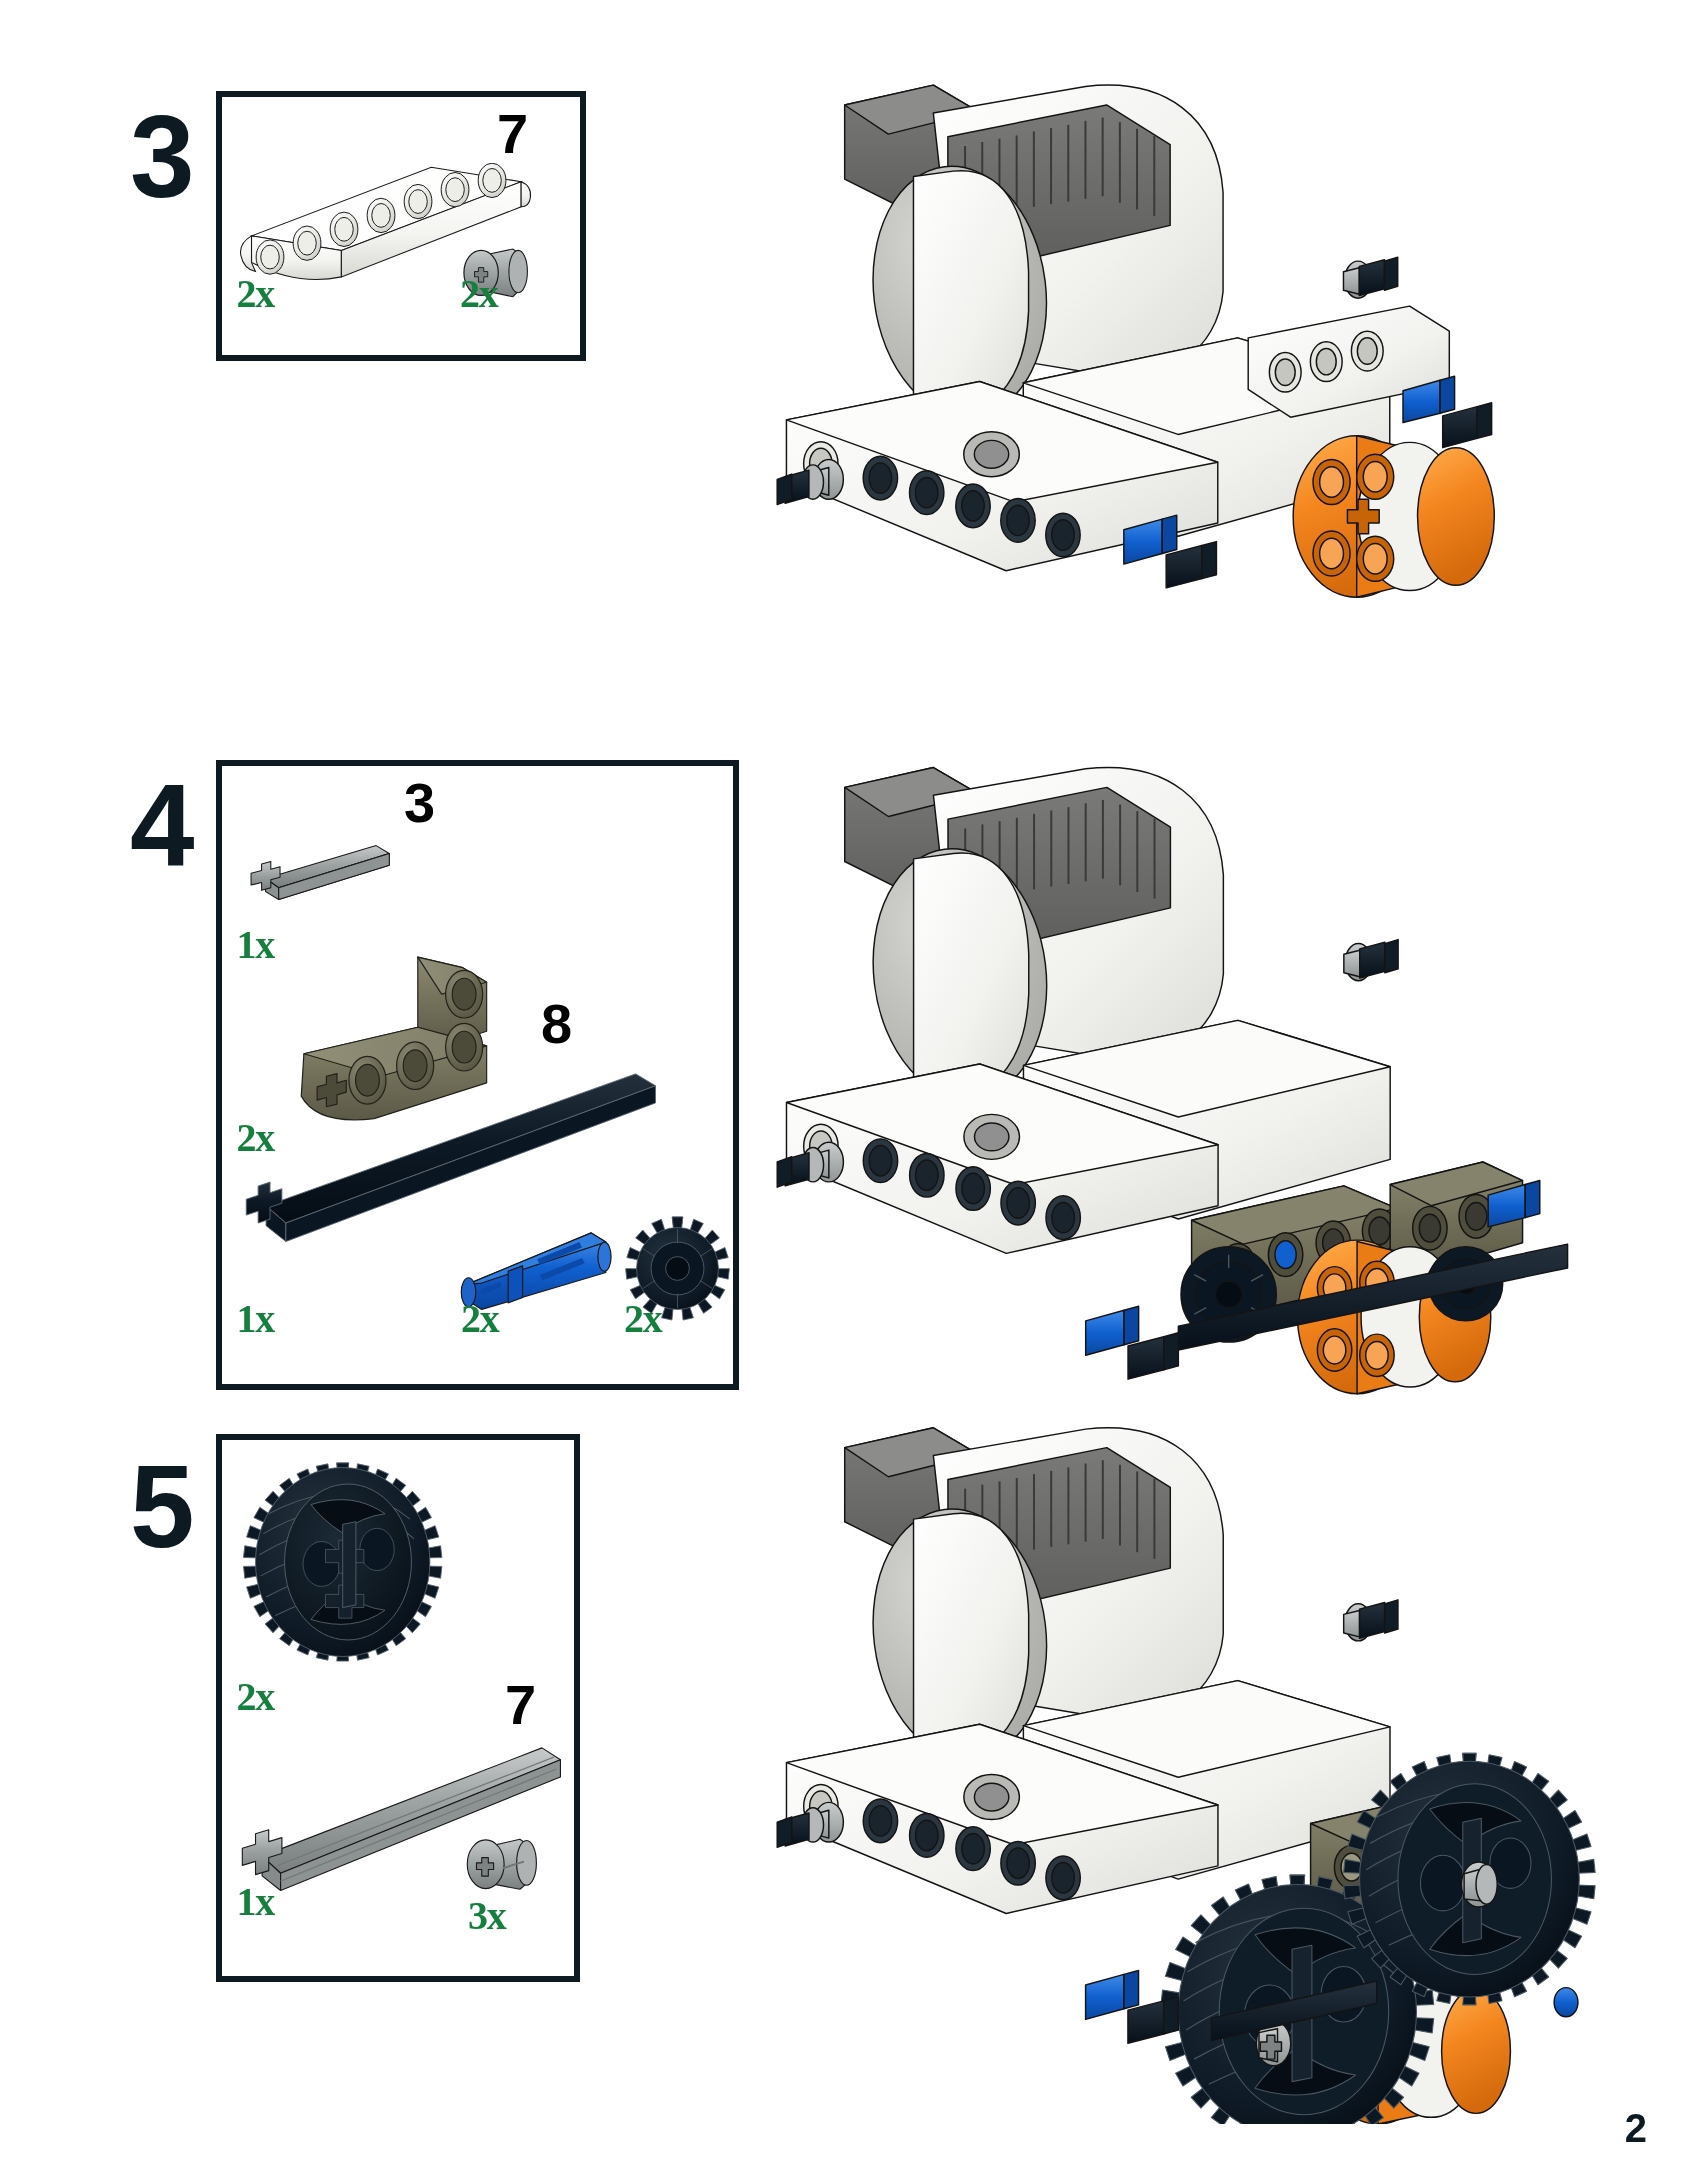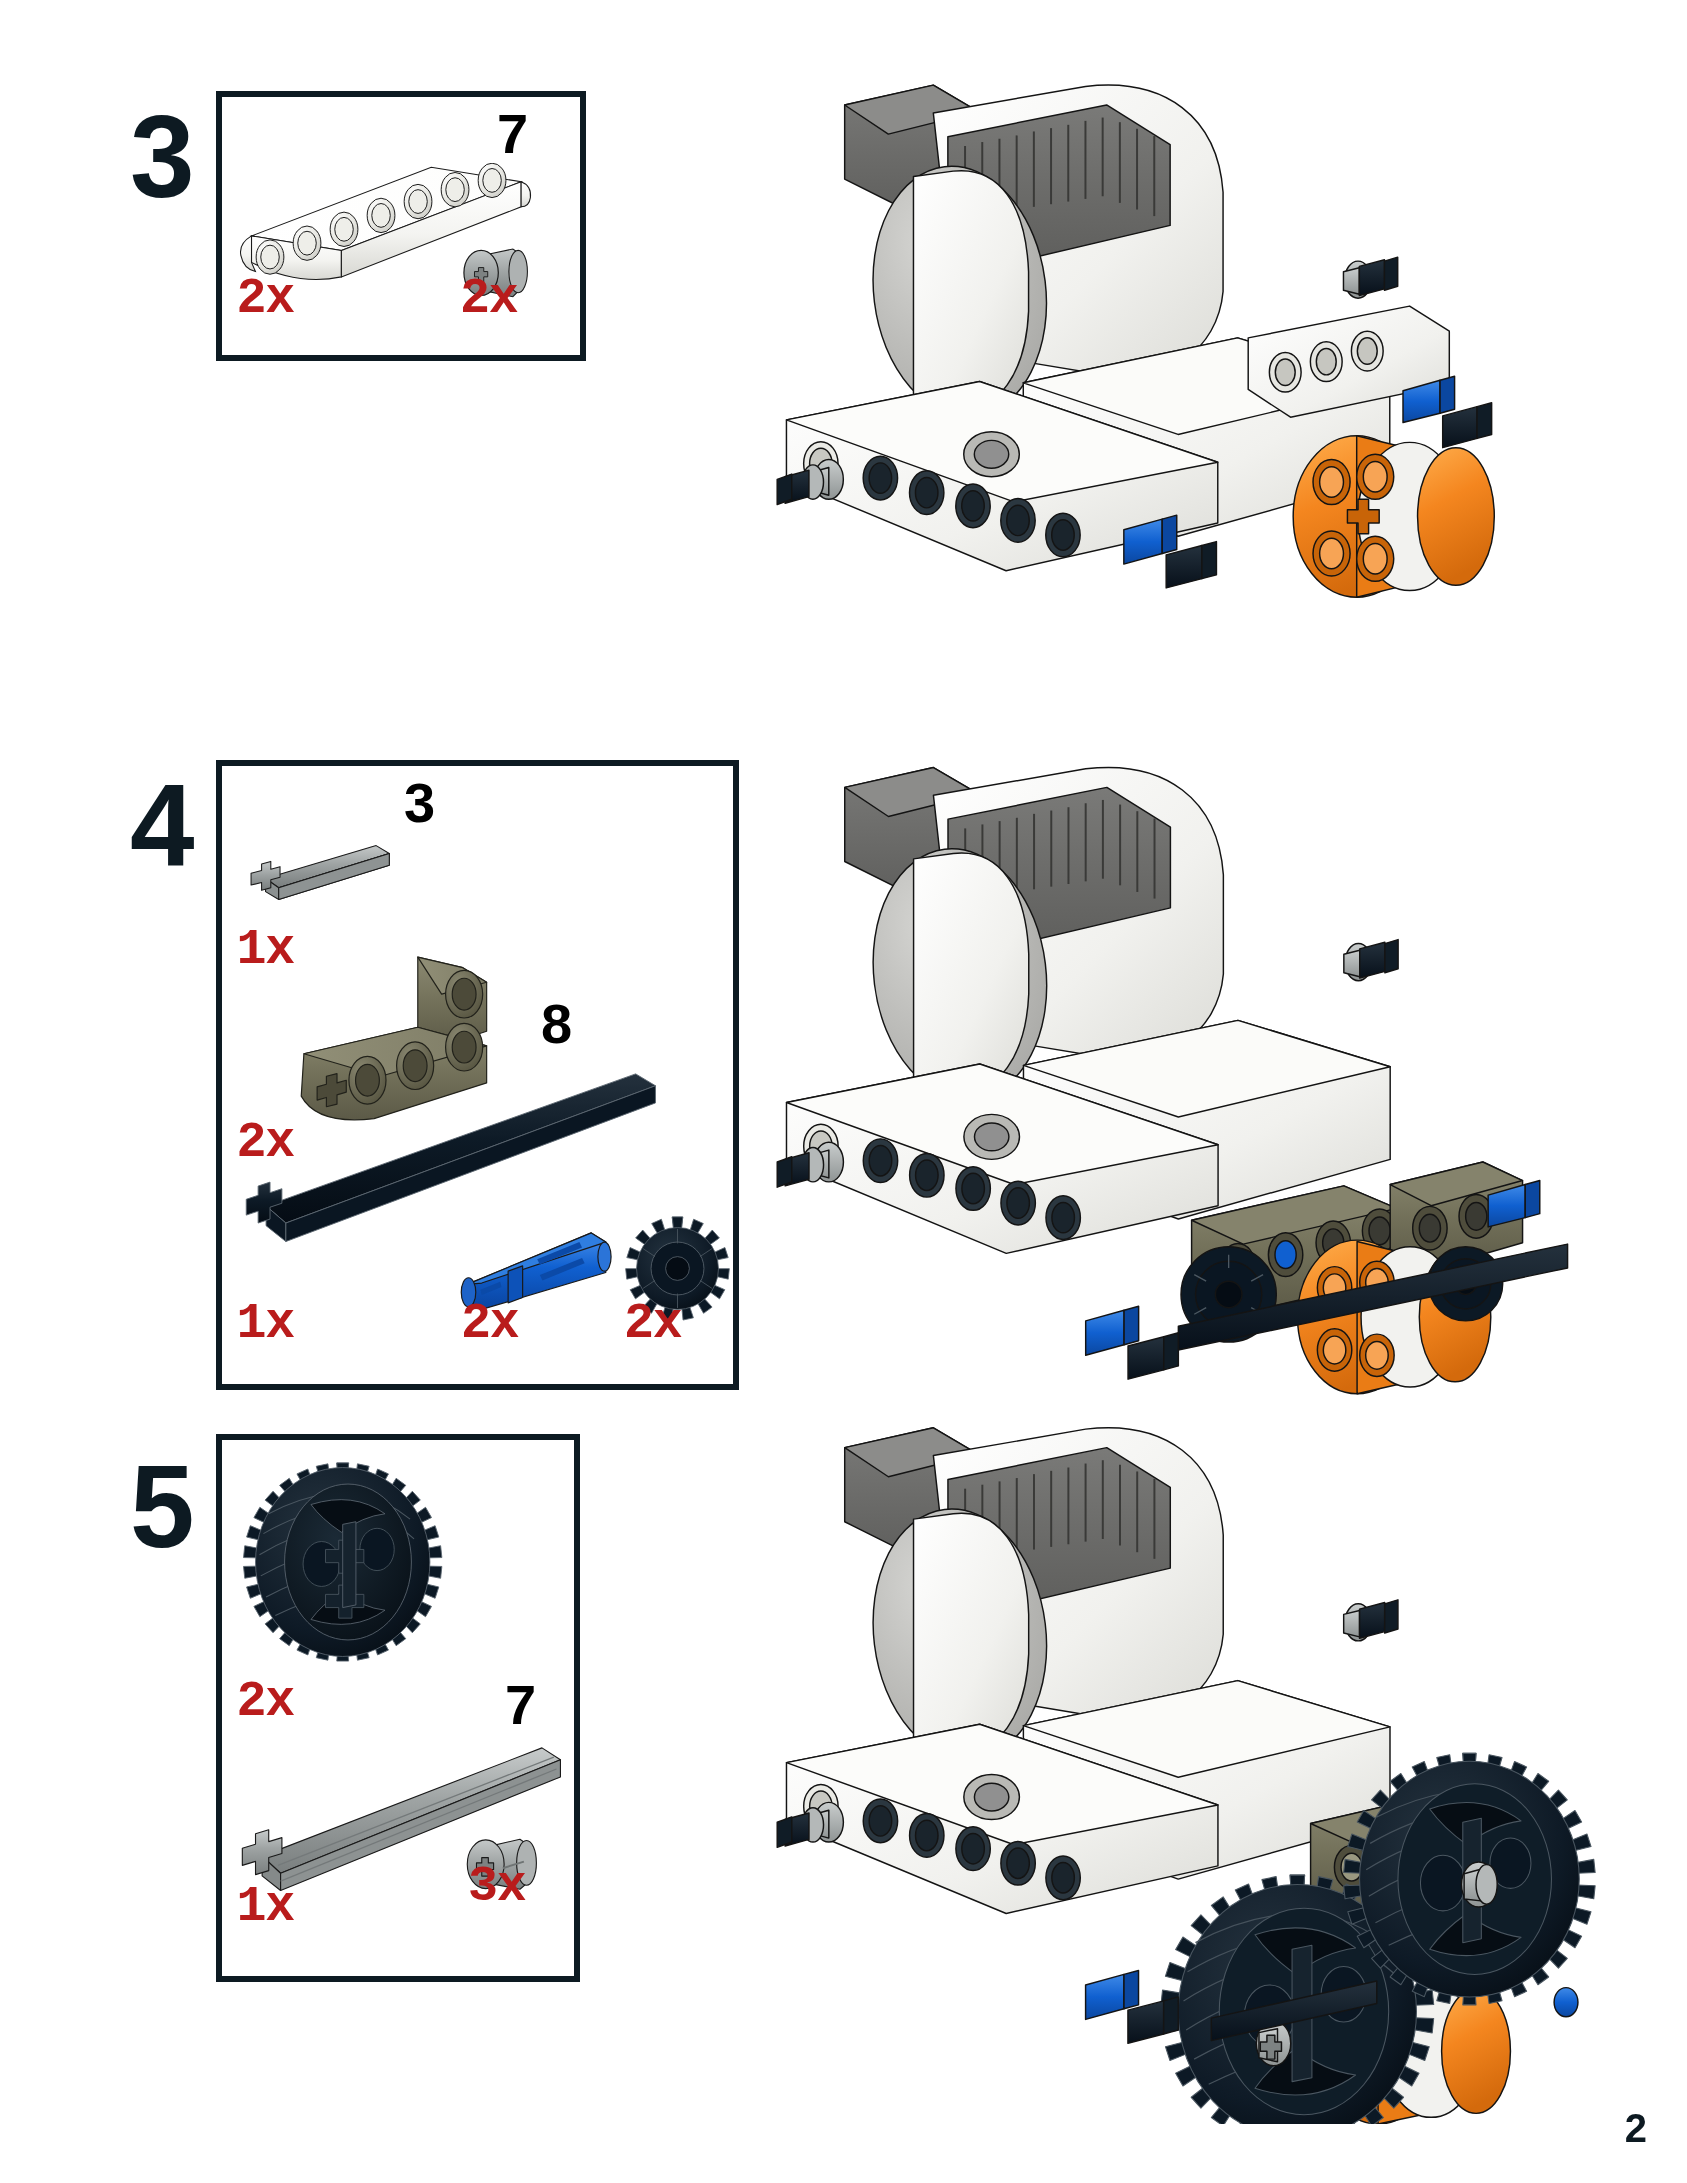--- a/index.html
+++ b/index.html
@@ -44,25 +44,25 @@
     font-family: "Liberation Sans", sans-serif;
     font-weight: 700;
     font-size: 56px;
     line-height: 1;
     color: #000000;
   }
 
   
   .qty {
     position: absolute;
-    font-family: Liberation Mono, monospace;
+    font-family: Liberation Serif, serif;
     font-weight: 700;
-    font-size: 50px;
+    font-size: 40px;
     line-height: 1;
-    color: #b91c1c;
+    color: #15803d;
     letter-spacing: -1.3px;
   }
 
   
   .page-number {
     position: absolute;
     right: 40px;
     bottom: 32px;
     font-family: "Liberation Sans", sans-serif;
     font-weight: 700;
@@ -812,21 +812,21 @@
         <path d="M 46,26 L 98,14 L 112,24 L 112,78 L 98,90 L 46,80 Z" fill="url(#bushg2)"></path>
         <ellipse cx="46" cy="52" rx="28" ry="37" fill="url(#bushg2)"></ellipse>
         <ellipse cx="108" cy="50" rx="15" ry="34" fill="#aeb2b2"></ellipse>
         <path d="M 34,40 L 42,40 L 42,32 L 52,32 L 52,40 L 60,40 L 60,50 L 52,50 L 52,60 L 42,60 L 42,50 L 34,50 Z" fill="#7d8282" transform="translate(-2,10)"></path>
         <path d="M 72,58 L 104,48" stroke="#6f7474" stroke-width="3" fill="none"></path>
       </g>
     </svg>
 
     <div class="qty" style="left:14.6px; top:237px;">2x</div>
     <div class="qty" style="left:14.6px; top:442px;">1x</div>
-    <div class="qty" style="left:246px; top:422px;">3x</div>
+    <div class="qty" style="left:246px; top:456px;">3x</div>
   </div>
 
   <svg class="model-svg" style="left:715px; top:1396px;" width="900" height="728" viewBox="0 0 1360 1100">
     <defs>
       <radialGradient id="tireg2" cx="0.38" cy="0.32" r="0.78">
         <stop offset="0%" stop-color="#25333f"></stop>
         <stop offset="70%" stop-color="#0e1a26"></stop>
         <stop offset="100%" stop-color="#060d14"></stop>
       </radialGradient>
     </defs>

